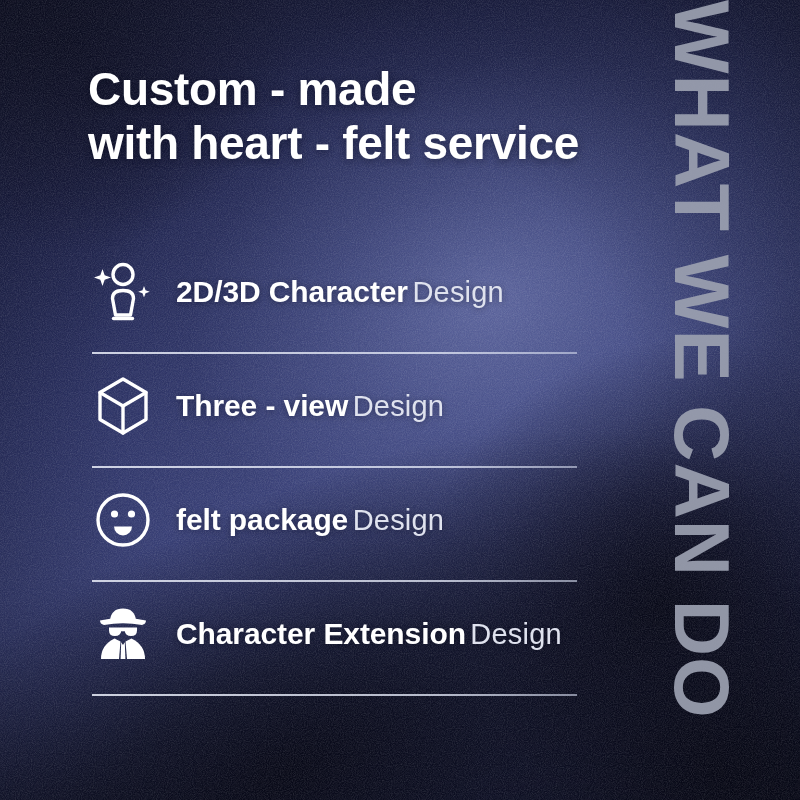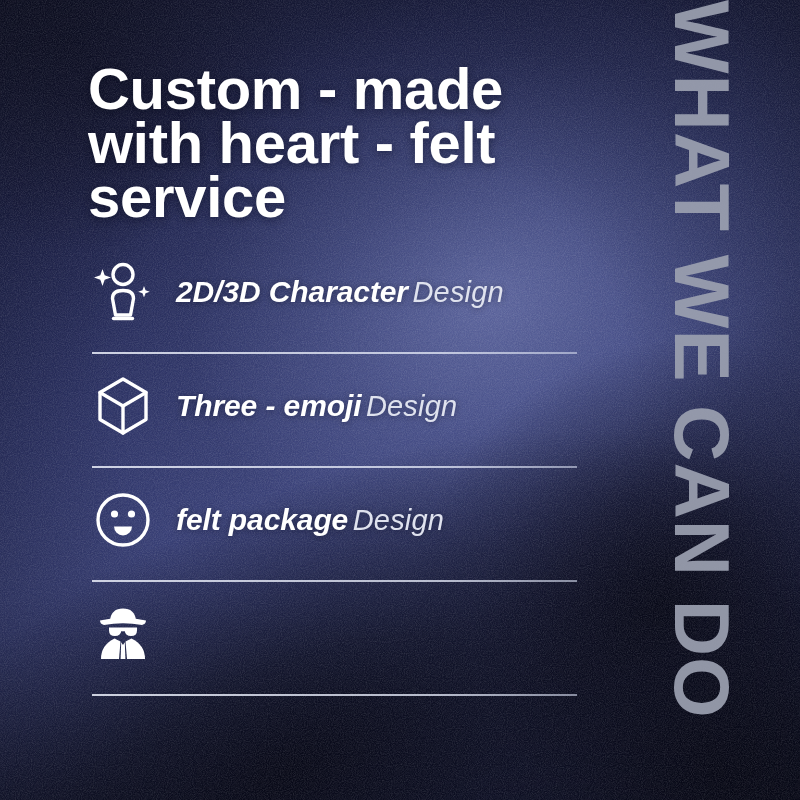--- a/index.html
+++ b/index.html
@@ -111,21 +111,21 @@
     z-index: 5;
   }
 
   .headline {
     position: absolute;
     left: 88px;
     top: 62px;
     width: 600px;
     color: #ffffff;
     font-weight: 700;
-    font-size: 58px;
+    font-size: 46px;
     line-height: 54px;
     letter-spacing: -0.3px;
     text-shadow: 0 2px 8px rgba(5,7,22,0.45);
     white-space: pre-line;
   }
 
   .items {
     position: absolute;
     left: 88px;
     top: 240px;
@@ -147,21 +147,21 @@
   .icon-wrap {
     flex: 0 0 62px;
     width: 62px;
     height: 72px;
     display: flex;
     align-items: center;
     justify-content: center;
   }
   .icon-wrap svg { display:block; overflow: visible; }
 
-  .labels { flex: 1 1 auto; min-width:0;font-style:italic; }
+  .labels { flex: 1 1 auto; min-width:0; }
 
   .item-title {
     color: #ffffff;
     font-weight: 700;
     font-size: 30px;
     line-height: 36px;
     letter-spacing: -0.1px;
     text-shadow: 0 1px 6px rgba(5,7,22,0.40);
     white-space: nowrap;
   }
@@ -276,21 +276,21 @@
       <div class="item">
         <div class="item-row">
           <span class="icon-wrap">
             <svg width="58" height="62" viewBox="0 0 58 62" fill="none" stroke="#ffffff" stroke-width="3.4" stroke-linecap="round" stroke-linejoin="round">
               <path d="M29 4 L52 17.5 L52 44.5 L29 58 L6 44.5 L6 17.5 Z"></path>
               <path d="M6 17.5 L29 31 L52 17.5"></path>
               <path d="M29 31 L29 58"></path>
             </svg>
           </span>
           <span class="labels">
-            <span class="item-title">Three - emoji</span>
+            <span class="item-title">Three - view</span>
             <span class="item-sub">Design</span>
           </span>
         </div>
         <div class="divider"></div>
       </div>
 
       <div class="item">
         <div class="item-row">
           <span class="icon-wrap">
             <svg width="58" height="62" viewBox="0 0 58 62" fill="none" stroke="#ffffff" stroke-width="3.4" stroke-linecap="round" stroke-linejoin="round">
@@ -319,20 +319,24 @@
 
               <path d="M15 24.5 h28 v3 q0 5.6 -6 5.6 q-5.6 0 -6.2 -4.8 h-3.6 q-0.6 4.8 -6.2 4.8 q-6 0 -6 -5.6 Z"></path>
 
               <path d="M20.5 35.5 L26.5 38.5 L25 56 L7 56 q0 -14 13.5 -20.5 Z"></path>
 
               <path d="M37.5 35.5 L31.5 38.5 L33 56 L51 56 q0 -14 -13.5 -20.5 Z"></path>
 
               <path d="M27.2 39.2 L29 42 L30.8 39.2 L31.4 56 L26.6 56 Z"></path>
             </svg>
           </span>
+          <span class="labels">
+            <span class="item-title">Character Extension</span>
+            <span class="item-sub">Design</span>
+          </span>
         </div>
         <div class="divider"></div>
       </div>
 
     </div>
   </div>
 
   <div class="side-word">
     <span>WHAT WE CAN DO</span>
   </div>

